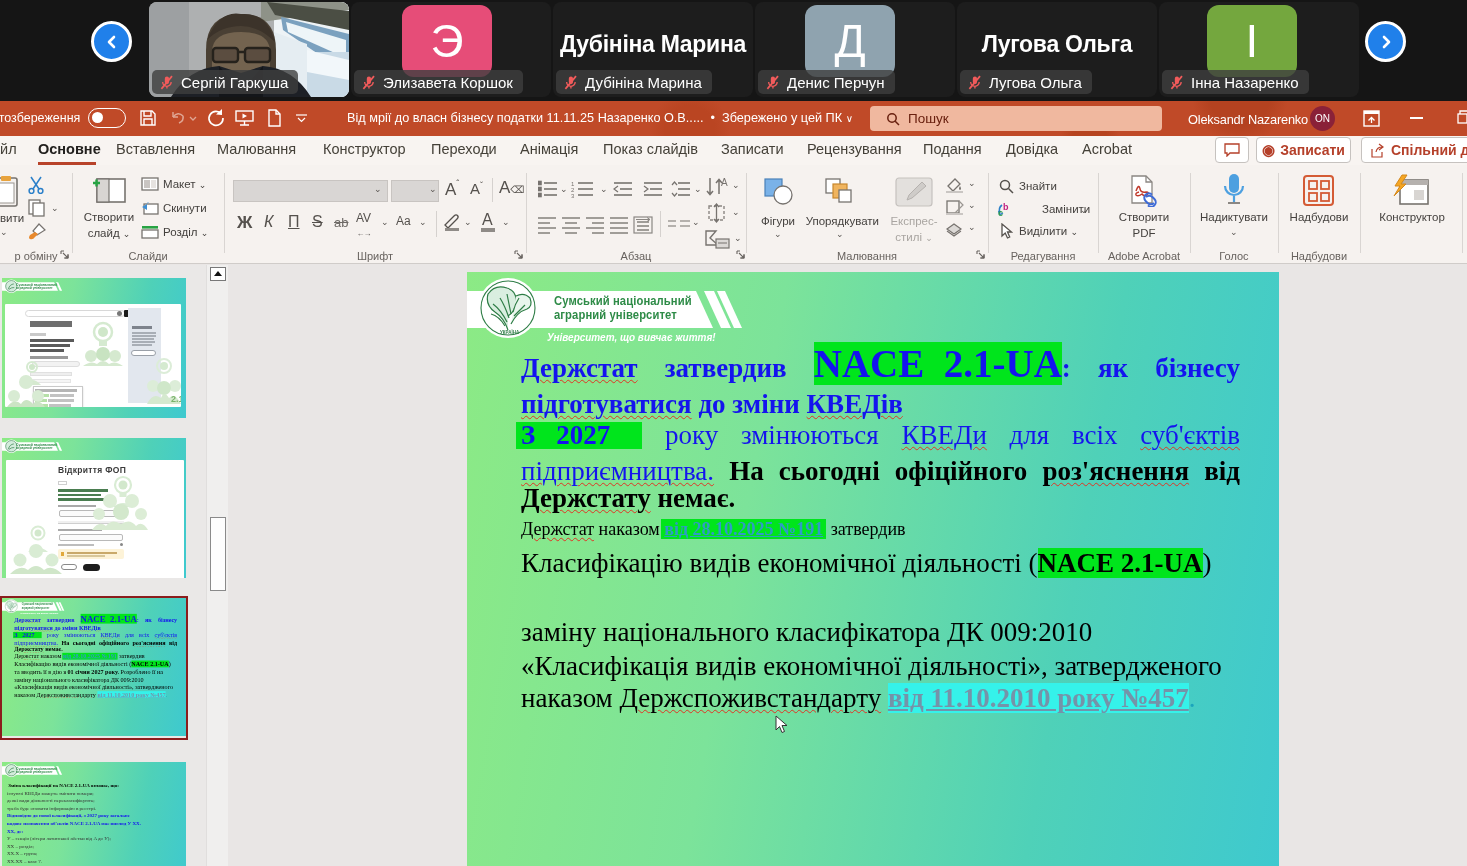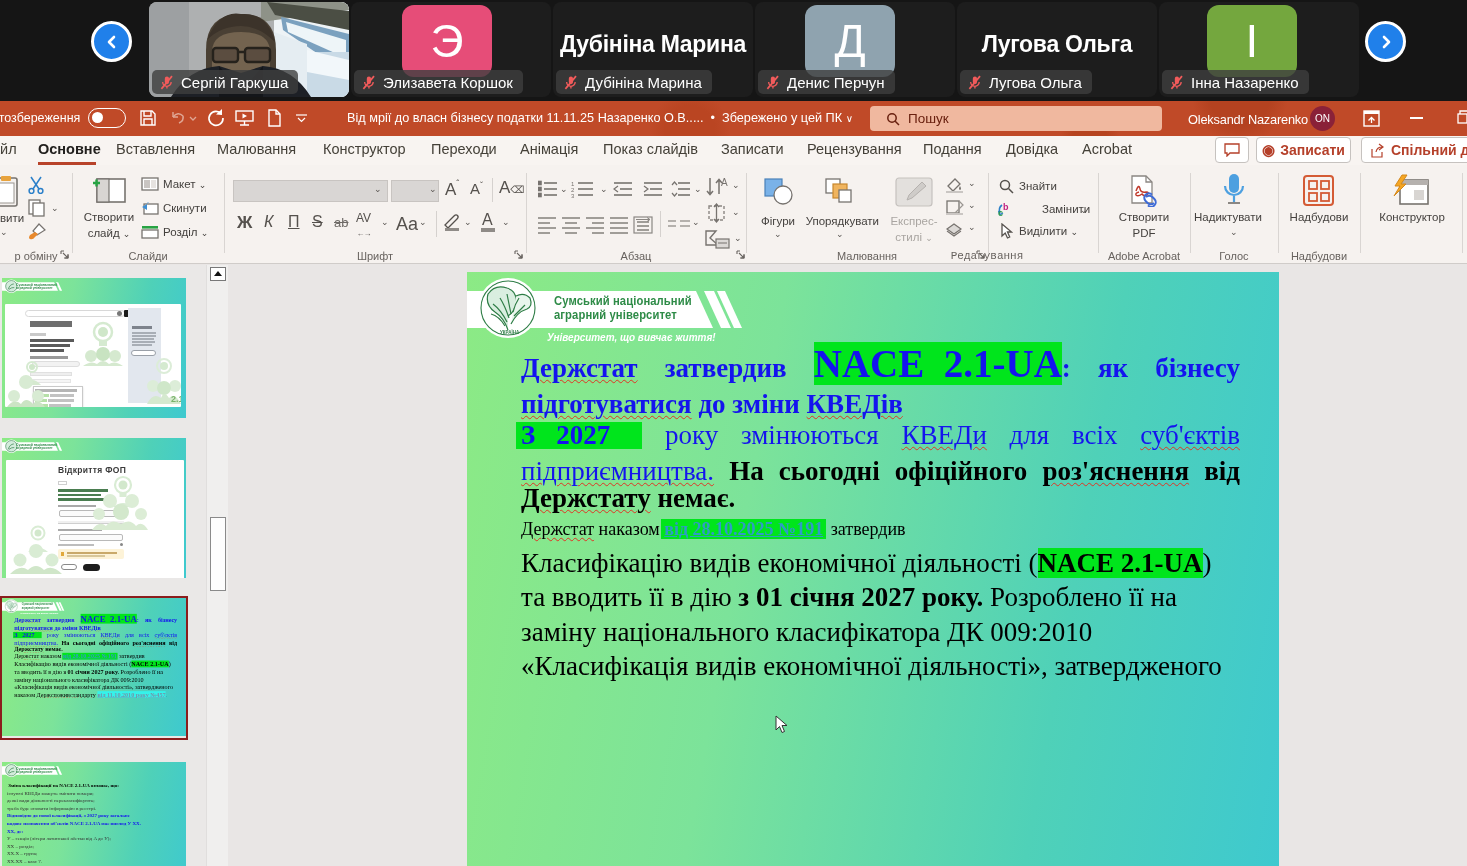--- a/index.html
+++ b/index.html
@@ -245,21 +245,21 @@
     <div class="rsep" style="left:1098px;"></div>
     <div class="rsep" style="left:1190px;"></div>
     <div class="rsep" style="left:1278px;"></div>
     <div class="rsep" style="left:1360px;"></div>
     <div class="rsep" style="left:1462px;"></div>
   <div class="rlabel" style="left:0px;width:72px;">р обміну</div>
   <div class="rlabel" style="left:72px;width:152px;">Слайди</div>
   <div class="rlabel" style="left:224px;width:302px;">Шрифт</div>
   <div class="rlabel" style="left:526px;width:220px;">Абзац</div>
   <div class="rlabel" style="left:746px;width:242px;">Малювання</div>
-  <div class="rlabel" style="left:932px;width:110px;font-family:Liberation Mono, monospace;">Редагування</div>
+  <div class="rlabel" style="left:988px;width:110px;">Редагування</div>
   <div class="rlabel" style="left:1098px;width:92px;">Adobe Acrobat</div>
   <div class="rlabel" style="left:1190px;width:88px;">Голос</div>
   <div class="rlabel" style="left:1278px;width:82px;">Надбудови</div>
 
   <svg class="abs" style="left:-6px;top:10px;" width="26" height="32" viewBox="0 0 26 32">
       <rect x="1" y="3" width="22" height="28" rx="2" fill="none" stroke="#77736f" stroke-width="1.6"></rect>
       <rect x="7" y="1" width="10" height="5" rx="1" fill="#e8a33d"></rect>
       <rect x="4" y="8" width="16" height="20" fill="#fff" stroke="#9a9691" stroke-width="1"></rect>
     </svg>
   <div class="ricotext abs" style="left:-25px;top:47px;">Вставити</div>
@@ -322,21 +322,21 @@
   <div class="abs" style="left:470px;top:15px;font-size:15px;color:#55514d;">A<span style="font-size:9px;vertical-align:6px;">ˇ</span></div>
   <div class="abs" style="left:492px;top:13px;width:1px;height:24px;background:#d5d1ce;"></div>
   <div class="abs" style="left:499px;top:13px;font-size:17px;color:#55514d;">A<span style="font-size:10px;">⌫</span></div>
   <div class="abs" style="left:237px;top:48px;font-size:17px;font-weight:bold;color:#55514d;">Ж</div>
   <div class="abs" style="left:264px;top:48px;font-size:16px;font-style:italic;color:#55514d;">К</div>
   <div class="abs" style="left:288px;top:48px;font-size:16px;text-decoration:underline;color:#55514d;">П</div>
   <div class="abs" style="left:312px;top:48px;font-size:16px;text-decoration:line-through;color:#55514d;">S</div>
   <div class="abs" style="left:334px;top:50px;font-size:13px;text-decoration:line-through;color:#6e6a66;">ab</div>
   <div class="abs" style="left:356px;top:46px;font-size:12px;color:#55514d;text-align:center;">AV<br><span style="font-size:8px;letter-spacing:-1px;">←→</span></div>
   <div class="abs" style="left:381px;top:52px;font-size:9px;color:#5a5652;">⌄</div>
-  <div class="abs" style="left:396px;top:49px;font-size:18px;color:#55514d;">Aa</div>
+  <div class="abs" style="left:396px;top:49px;font-size:12px;color:#55514d;">Aa</div>
   <div class="abs" style="left:419px;top:52px;font-size:9px;color:#5a5652;">⌄</div>
   <div class="abs" style="left:436px;top:46px;width:1px;height:26px;background:#d5d1ce;"></div>
   <svg class="abs" style="left:443px;top:48px;" width="18" height="18" viewBox="0 0 18 18">
       <path d="M2 12 L11 3 Q13 1 14.5 2.5 Q16 4 14 6 L5 15 Z" fill="none" stroke="#55514d" stroke-width="1.3"></path>
       <rect x="2" y="15" width="14" height="3" fill="#8f8b87"></rect>
     </svg>
   <div class="abs" style="left:464px;top:52px;font-size:9px;color:#5a5652;">⌄</div>
   <div class="abs" style="left:482px;top:46px;font-size:16px;color:#55514d;">A</div>
   <div class="abs" style="left:481px;top:63px;width:14px;height:3.5px;background:#8f8b87;"></div>
   <div class="abs" style="left:502px;top:52px;font-size:9px;color:#5a5652;">⌄</div>
@@ -509,21 +509,21 @@
     </svg>
   <div class="ricotext abs" style="left:1108px;top:46px;width:72px;text-align:center;">Створити</div>
   <div class="ricotext abs" style="left:1108px;top:62px;width:72px;text-align:center;">PDF</div>
 
   <svg class="abs" style="left:1221px;top:8px;" width="26" height="36" viewBox="0 0 26 36">
       <rect x="8" y="1" width="10" height="19" rx="5" fill="#4da0e0"></rect>
       <path d="M4 13 a9 9 0 0 0 18 0" fill="none" stroke="#4da0e0" stroke-width="2.2"></path>
       <line x1="13" y1="23" x2="13" y2="29" stroke="#4da0e0" stroke-width="2.2"></line>
       <line x1="7" y1="30" x2="19" y2="30" stroke="#8b8783" stroke-width="2"></line>
     </svg>
-  <div class="ricotext abs" style="left:1194px;top:46px;width:80px;">Надиктувати</div>
+  <div class="ricotext abs" style="left:1194px;top:46px;width:80px;text-align:center;">Надиктувати</div>
   <div class="abs" style="left:1230px;top:62px;font-size:9px;color:#5a5652;">⌄</div>
 
   <svg class="abs" style="left:1302px;top:9px;" width="33" height="33" viewBox="0 0 33 33">
       <rect x="2" y="2" width="29" height="29" rx="3" fill="none" stroke="#d45b35" stroke-width="2"></rect>
       <rect x="7" y="7" width="8" height="8" fill="none" stroke="#d45b35" stroke-width="1.8"></rect>
       <rect x="19" y="7" width="8" height="8" fill="none" stroke="#d45b35" stroke-width="1.8"></rect>
       <rect x="7" y="19" width="8" height="8" fill="none" stroke="#d45b35" stroke-width="1.8"></rect>
       <rect x="19" y="19" width="8" height="8" fill="none" stroke="#d45b35" stroke-width="1.8"></rect>
     </svg>
   <div class="ricotext abs" style="left:1278px;top:46px;width:82px;text-align:center;">Надбудови</div>
@@ -798,21 +798,21 @@
       <span class="blue sq">підприємництва.</span>
         <span style="font-weight:bold;">На</span>
         <span style="font-weight:bold;">сьогодні</span>
         <span style="font-weight:bold;">офіційного</span>
         <span class="sq" style="font-weight:bold;">роз'яснення</span>
         <span style="font-weight:bold;">від</span>
     </div>
     <div class="line" style="top:213px;font-size:27px;line-height:27px;font-weight:bold;"><span class="sq">Держстату</span> немає.</div>
     <div class="line" style="top:244px;font-size:18px;line-height:27px;"><span class="sq">Держстат</span> наказом <span class="hl" style="color:#2f9cc4;font-weight:bold;text-decoration:underline;padding:0 3px;margin-left:-3px;">від 28.10.2025 №191</span> затвердив</div>
     <div class="line" style="top:278px;font-size:27px;line-height:27px;">Класифікацію видів економічної діяльності (<span class="hl" style="font-weight:bold;">NACE 2.1-UA</span>)</div>
-    <div class="line" style="top:312px;font-size:27px;line-height:27px;">та вводить її в дію <b>з 01 січня 2027 року.</b> Розроблено її на</div>
     <div class="line" style="top:347px;font-size:27px;line-height:27px;">заміну національного класифікатора ДК 009:2010</div>
     <div class="line" style="top:381px;font-size:27px;line-height:27px;">«Класифікація видів економічної діяльності», затвердженого</div>
+    <div class="line" style="top:413px;font-size:27px;line-height:27px;">наказом <span class="sq">Держспоживстандарту</span> <span class="hlc" style="color:#7593a9;font-weight:bold;text-decoration:underline;">від 11.10.2010 року №457</span><span style="color:#1ba4bd;">.</span></div>
 
     <svg id="cursor" class="abs" style="left:308px;top:443px;" width="13" height="19" viewBox="0 0 13 19">
         <path d="M1 1 L1 15 L4.5 11.5 L7 17.5 L9.5 16.5 L7 10.5 L12 10.5 Z" fill="#fff" stroke="#333" stroke-width="1"></path>
       </svg>
   </div>
 </div>
 
 </body></html>

